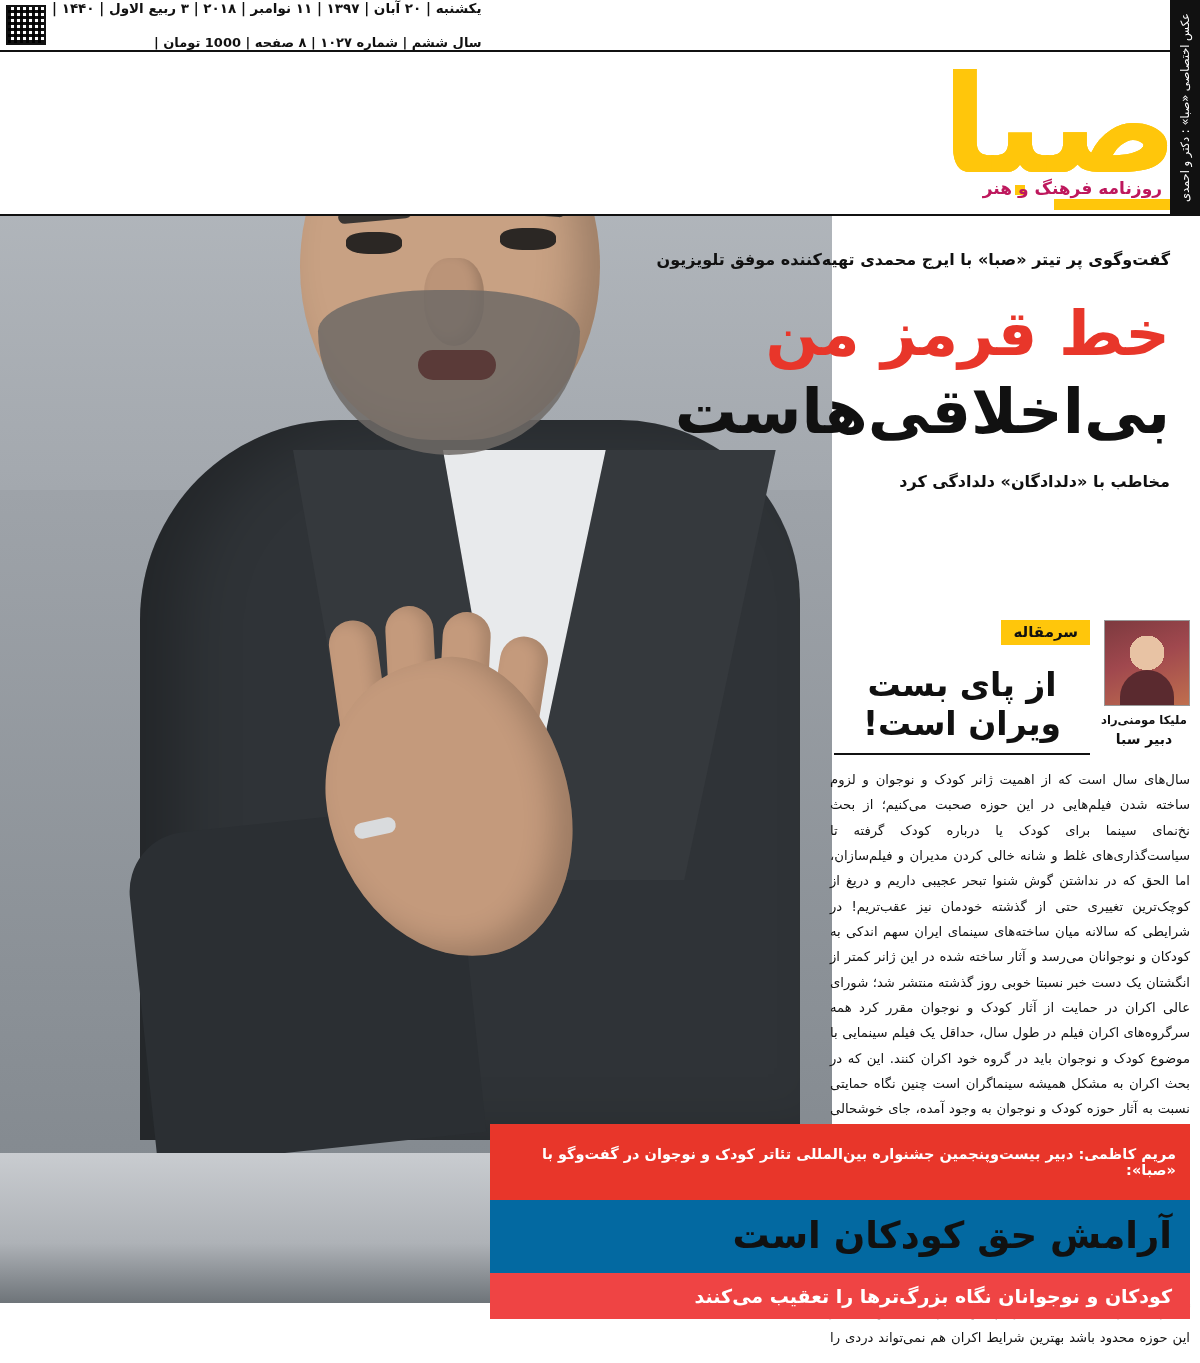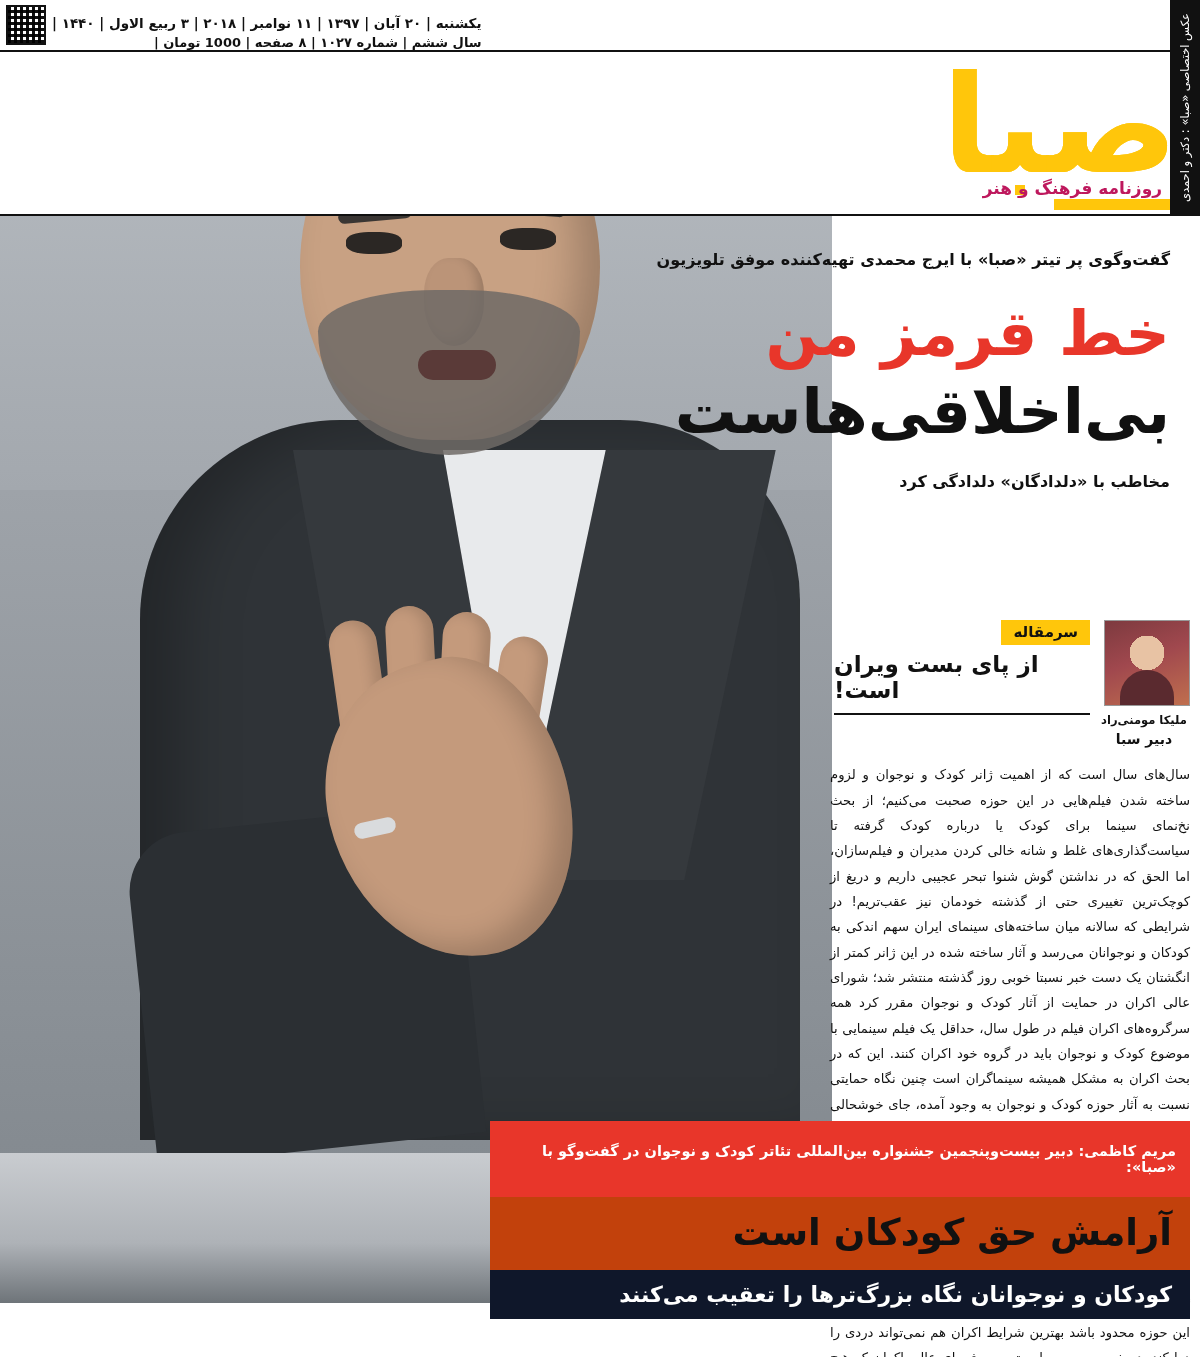--- a/index.html
+++ b/index.html
@@ -31,21 +31,21 @@
     margin: 5px 6px 0 6px;
     background:
       repeating-linear-gradient(90deg, #111 0 3px, #fff 3px 6px),
       repeating-linear-gradient(0deg, #111 0 3px, #fff 3px 6px);
     background-blend-mode: multiply;
     border: 2px solid #111;
   }
   .dateblock {
     display: flex;
     flex-direction: column;
-    justify-content: flex-end;
+    justify-content: space-between;
     gap: 4px;
     padding: 0 8px 0 0;
     font-size: 13.5px;
     font-weight: bold;
     color: #111;
     text-align: right;
     letter-spacing: -0.2px;
     direction: rtl;
   }
   .dateblock .l2 { font-size: 13px; }
@@ -316,26 +316,26 @@
   .edit-tag {
     display: inline-block;
     background: #FFC60B;
     color: #111;
     font-size: 15px;
     font-weight: bold;
     padding: 3px 12px 4px;
     margin-right: 0;
   }
   .edit-title {
-    font-size: 23px;
+    font-size: 33px;
     font-weight: bold;
     color: #111;
     letter-spacing: -1px;
-    margin-top: 6px;
-    text-align: left;
+    margin-top: 20px;
+    text-align: center;
   }
   .edit-rule {
     height: 2px;
     background: #111;
     margin-top: 10px;
     width: 100%;
   }
   .author {
     width: 92px;
     text-align: center;
@@ -394,32 +394,32 @@
   .sec-kicker {
     background: #E8362A;
     color: #fff;
     font-size: 14.5px;
     font-weight: bold;
     padding: 22px 14px;
     display: block;
     letter-spacing: -0.2px;
   }
   .sec-title {
-    background: #c2410c;
+    background: #0369a1;
     color: #111;
     font-size: 37px;
     font-weight: bold;
     padding: 14px 18px 16px;
     letter-spacing: -1px;
     display: block;
   }
   .sec-sub {
-    background: #0f172a;
+    background: #ef4444;
     color: #fff;
-    font-size: 22px;
+    font-size: 19px;
     font-weight: bold;
     padding: 12px 18px;
     letter-spacing: -0.4px;
     display: block;
   }
 
   .bottom-rule {
     position: absolute;
     left: 0; bottom: 0;
     width: 1200px; height: 6px;

